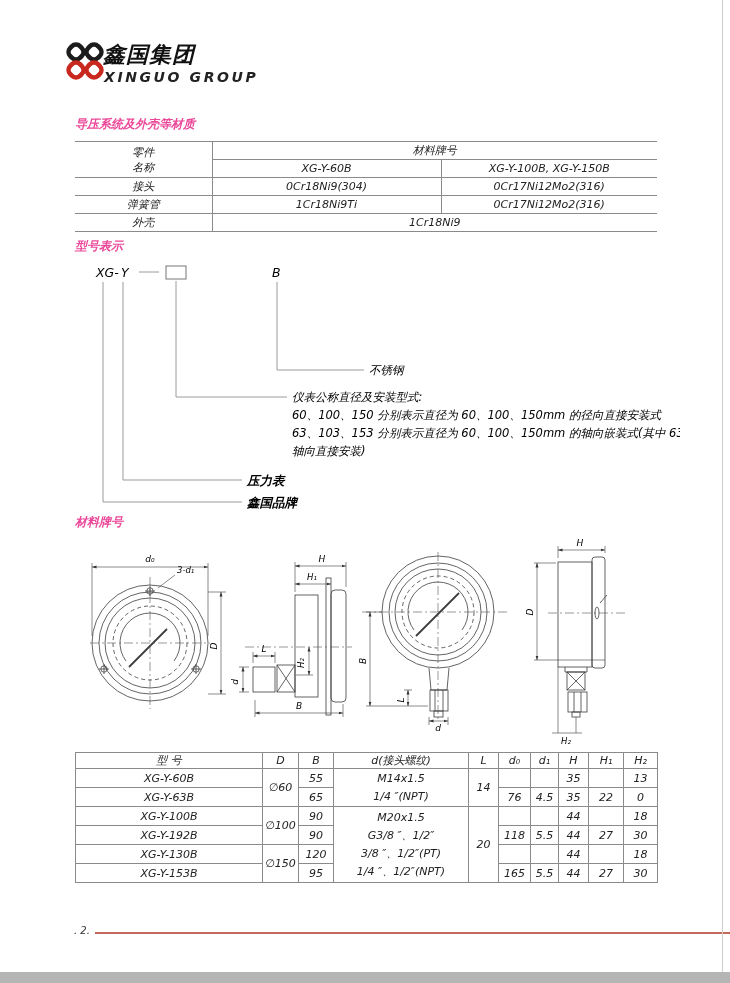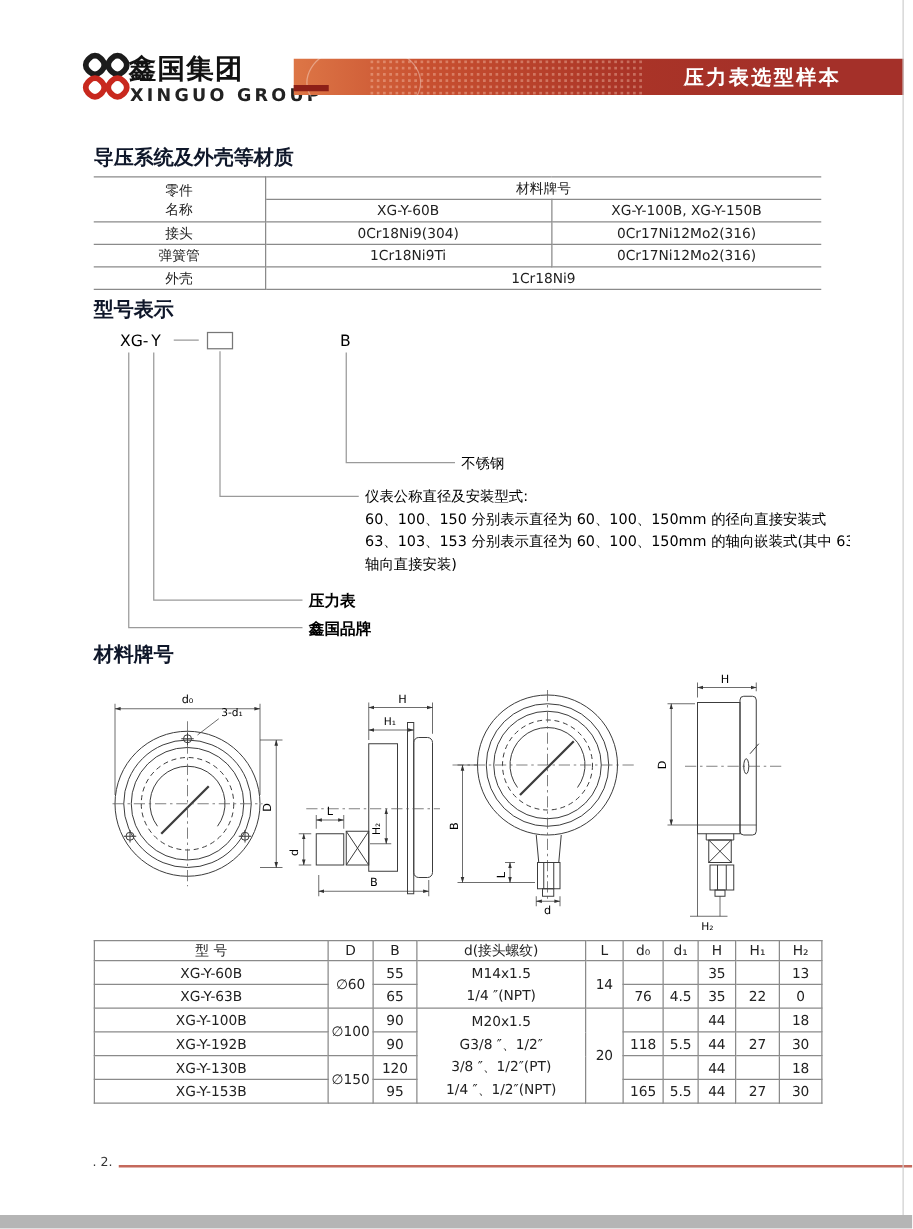--- a/index.html
+++ b/index.html
@@ -1,33 +1,33 @@
 <!DOCTYPE html>
 <html><head>
 <meta charset="utf-8">
 <style>
   html,body{margin:0;padding:0;background:#fff;}
   .page{position:relative;width:730px;height:983px;background:#fff;overflow:hidden;
-        font-family:"DejaVu Sans","Liberation Sans",sans-serif;color:#222;}
+        font-family:"DejaVu Sans","Liberation Sans",sans-serif;color:#222;font-style:italic;}
   .abs{position:absolute;}
 
   
   .logo-cn{left:103px;top:40px;font-size:22px;font-weight:bold;letter-spacing:1px;color:#111;}
   .logo-en{left:104px;top:69px;font-size:14px;font-weight:bold;letter-spacing:2.6px;color:#222;}
   .banner{left:235px;top:47px;width:488px;height:29px;
           background:linear-gradient(90deg,#dd7646 0%,#c85030 22%,#aa3427 55%,#a43029 78%,#a43029 100%);}
   .banner-dots{position:absolute;left:60px;top:0;width:220px;height:100%;opacity:.35;
           background-image:radial-gradient(circle,#ffd9c4 1px,transparent 1.4px);background-size:5px 5px;}
   .banner-arc{position:absolute;left:10px;top:-12px;width:90px;height:60px;border:1px solid rgba(255,255,255,.35);
           border-radius:50%;}
   .banner-strip{position:absolute;left:0;bottom:3px;width:28px;height:5px;background:#8d1f17;}
   .banner-title{position:absolute;left:312px;top:5px;font-size:16px;font-weight:bold;color:#fff;letter-spacing:2px;white-space:nowrap;}
 
   
-  .sec-title{font-size:16px;font-weight:bold;color:#0f172a;}
+  .sec-title{font-size:12px;font-weight:bold;color:#ec4899;}
 
   
   table{border-collapse:collapse;table-layout:fixed;}
   td{font-size:11px;text-align:center;padding:0;vertical-align:middle;color:#222;
      overflow:hidden;white-space:nowrap;}
   .mat-table{left:75px;top:141px;width:582px;}
   .mat-table td{border-top:1px solid #8a8a8a;border-bottom:1px solid #8a8a8a;
                 border-left:1px solid #8a8a8a;border-right:1px solid #8a8a8a;height:17px;text-align:center;}
   .mat-table td:first-child{border-left:none;}
   .mat-table td:last-child{border-right:none;margin-left:40px;}
@@ -52,26 +52,20 @@
     <g fill="none" stroke-width="4.6">
       <rect x="5" y="6" width="14" height="14" rx="6" transform="rotate(45 12 13)" stroke="#1c1c1c"></rect>
       <rect x="23" y="6" width="14" height="14" rx="6" transform="rotate(45 30 13)" stroke="#1c1c1c"></rect>
       <rect x="5" y="24" width="14" height="14" rx="6" transform="rotate(45 12 31)" stroke="#c8281e"></rect>
       <rect x="23" y="24" width="14" height="14" rx="6" transform="rotate(45 30 31)" stroke="#c8281e"></rect>
     </g>
   </svg>
   <div class="abs logo-cn">鑫国集团</div>
   <div class="abs logo-en">XINGUO GROUP</div>
 
-  <div class="abs banner">
-    <div class="banner-dots"></div>
-    <div class="banner-arc"></div>
-    <div class="banner-strip"></div>
-    <div class="banner-title">压力表选型样本</div>
-  </div>
 
   <div class="abs sec-title" style="left:75px;top:116px;">导压系统及外壳等材质</div>
 
   <table class="abs mat-table" style="border-top:1px solid #8a8a8a;">
     <colgroup>
         <col style="width:137px">
         <col style="width:229px">
         <col style="width:216px">
       </colgroup>
     <tbody>

